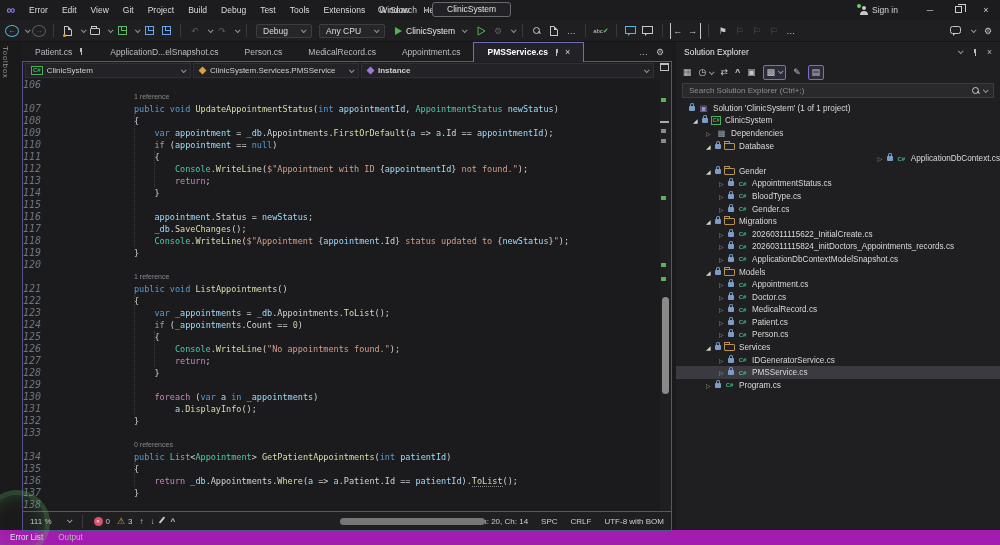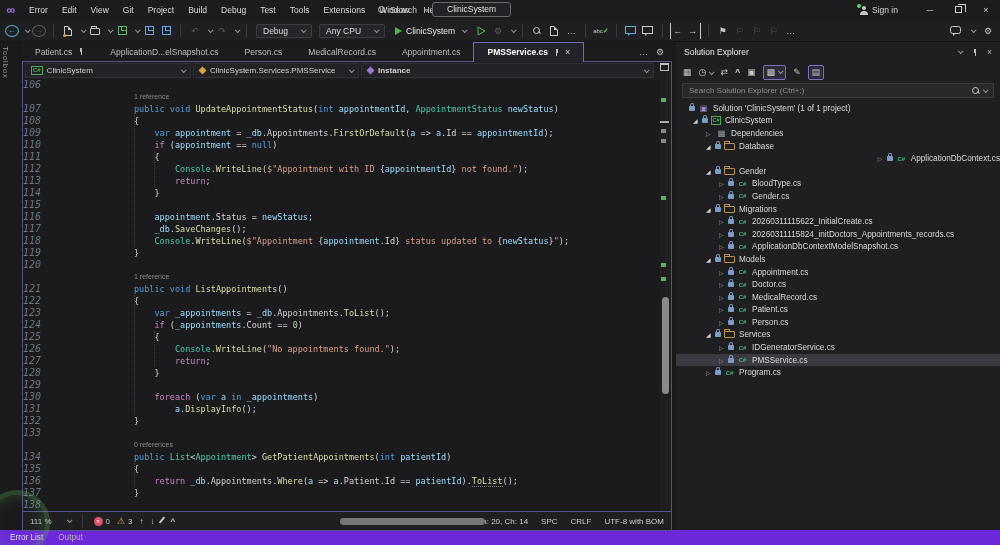--- a/index.html
+++ b/index.html
@@ -112,21 +112,21 @@
   .ico-lock{display:inline-block;width:6px;height:5px;background:#7a9cc6;border-radius:1px;position:relative;margin:0 2px 0 0;flex:0 0 6px;}
   .ico-lock:before{content:"";position:absolute;left:1px;top:-3px;width:2px;height:3px;border:1px solid #7a9cc6;border-bottom:none;border-radius:2px 2px 0 0;}
   .ticon{flex:0 0 13px;margin-right:3px;text-align:center;}
   .ticon-cs{font-size:6px;font-weight:bold;color:#42b883;}
   .ticon-project{font-size:5.5px;font-weight:bold;color:#4cae5a;border:1px solid #4cae5a;line-height:7px;flex-basis:10px;margin:0 4px 0 1px;}
   .ticon-dependencies{color:#9aa7b0;font-size:8px;}
   .ticon-solution{color:#9a8fd0;font-size:8px;}
   .ticon-folder{position:relative;width:11px;height:7px;border:1px solid #b8934f;border-radius:1px;flex-basis:11px;margin:0 4px 0 1px;}
   .ticon-folder:before{content:"";position:absolute;left:-1px;top:-3px;width:4px;height:2px;border:1px solid #b8934f;border-bottom:none;}
   
-  .bottom-tabs{height:15px;display:flex;align-items:center;gap:15px;padding:0 10px;background:#6d28d9;font-size:8.2px;}
+  .bottom-tabs{height:15px;display:flex;align-items:center;gap:15px;padding:0 10px;background:#a21caf;font-size:8.2px;}
   .btab{color:#e0e0e0;} .btab.dim2{color:#b5b5b5;}
   .wm{position:absolute;left:-16px;top:490px;width:66px;height:66px;border-radius:50%;
       border:5px solid rgba(96,180,96,.28);box-shadow:inset 0 0 16px rgba(96,200,96,.22);pointer-events:none;z-index:6;}
 </style>
 </head>
 <body>
 
 <div class="win">
 
   <div class="titlebar">
@@ -458,20 +458,26 @@
           <div class="trow" style="padding-left: 30px;">
             <span class="arrow exp">◢</span>
             <span class="ico-lock"></span>
             <span class="ticon ticon-folder"></span>
             <span class="tlabel">Gender</span>
           </div>
           <div class="trow" style="padding-left: 43px;">
             <span class="arrow">▷</span>
             <span class="ico-lock"></span>
             <span class="ticon ticon-cs">C#</span>
+            <span class="tlabel">AppointmentStatus.cs</span>
+          </div>
+          <div class="trow" style="padding-left: 43px;">
+            <span class="arrow">▷</span>
+            <span class="ico-lock"></span>
+            <span class="ticon ticon-cs">C#</span>
             <span class="tlabel">BloodType.cs</span>
           </div>
           <div class="trow" style="padding-left: 43px;">
             <span class="arrow">▷</span>
             <span class="ico-lock"></span>
             <span class="ticon ticon-cs">C#</span>
             <span class="tlabel">Gender.cs</span>
           </div>
           <div class="trow" style="padding-left: 30px;">
             <span class="arrow exp">◢</span>

